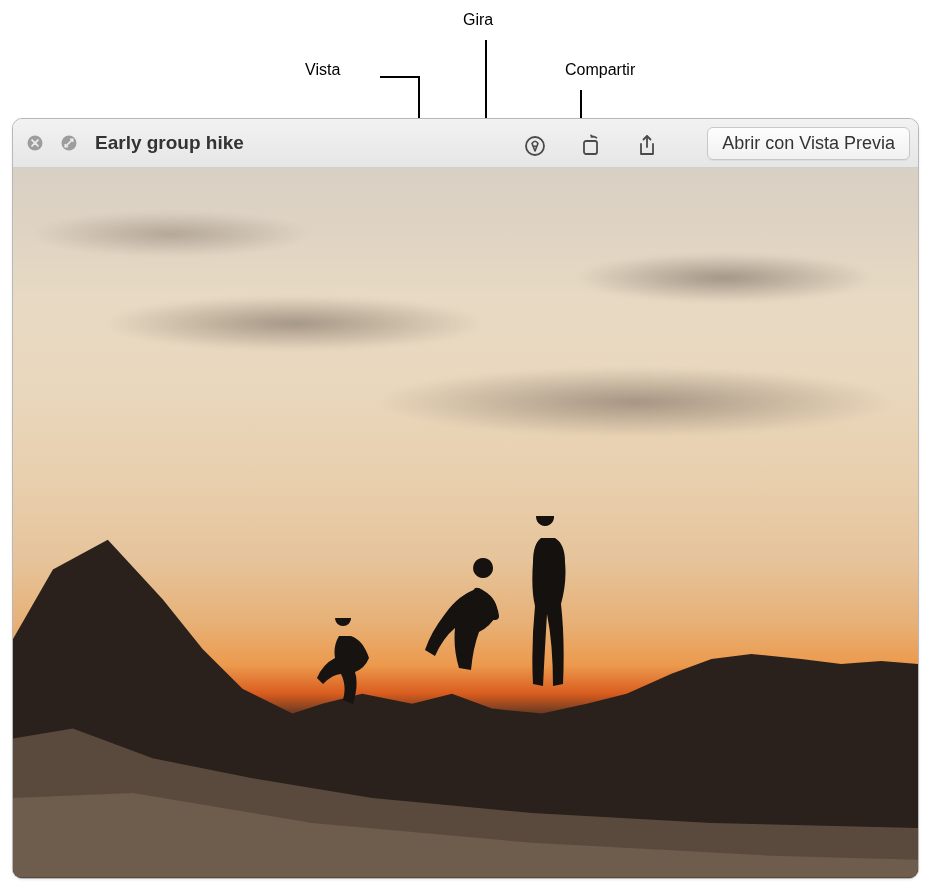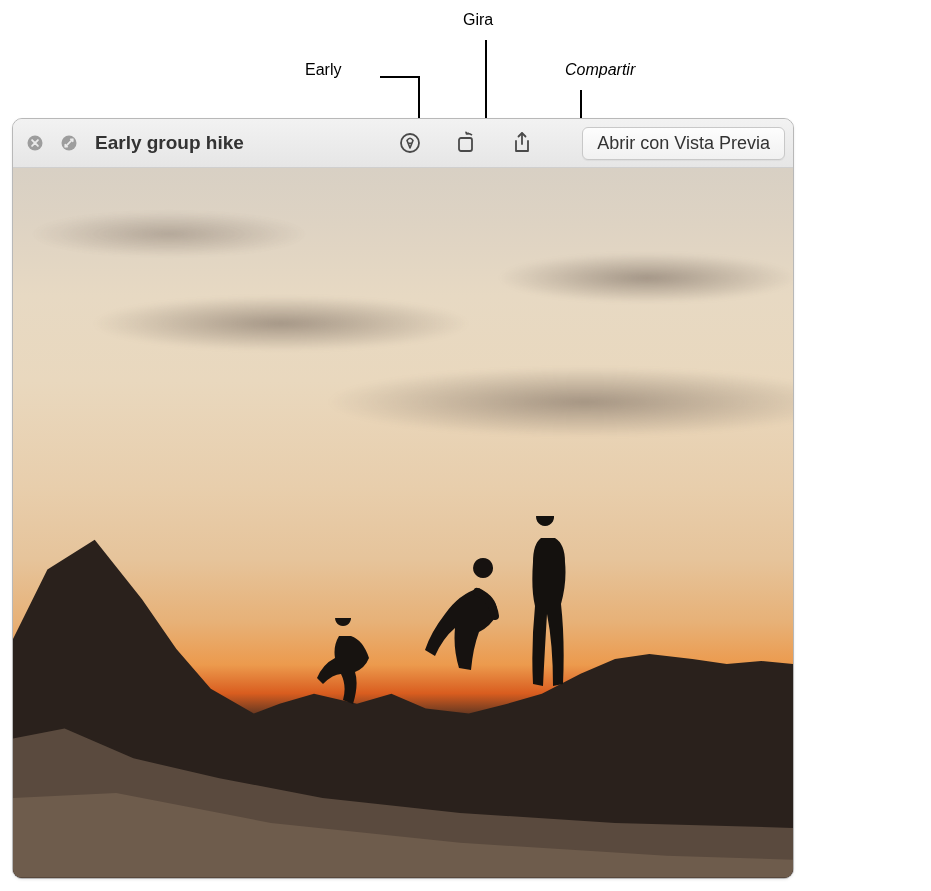--- a/index.html
+++ b/index.html
@@ -25,21 +25,21 @@
       white-space: nowrap;
     }
     .callout-line {
       position: absolute;
       background: #000;
     }
     .window {
       position: absolute;
       top: 118px;
       left: 12px;
-      width: 782px;
+      width: 907px;
       height: 761px;
       border: 1px solid #b8b8b8;
       border-radius: 10px;
       overflow: hidden;
       background: #ececec;
       box-shadow: 0 1px 3px rgba(0,0,0,0.08);
     }
     .titlebar {
       height: 49px;
       background: linear-gradient(#f2f2f2, #e6e6e6);
@@ -61,21 +61,21 @@
     .tb-icon-btn svg { width: 20px; height: 20px; }
     .title {
       font-size: 19px;
       font-weight: 600;
       color: #333;
       margin-left: 6px;
       margin-right: auto;
     }
     .toolbar-right {
       display: flex;
-      align-items: center;
+      align-items: flex-end;
       gap: 28px;
     }
     .toolbar-icon {
       width: 28px;
       height: 28px;
       display: flex;
       align-items: center;
       justify-content: center;
       color: #4a4a4a;
     }
@@ -125,28 +125,28 @@
       bottom: 0; left: 0; width: 100%; height: 56%;
     }
     .rocks svg { width: 100%; height: 100%; display: block; }
     .figure { position: absolute; }
     .figure svg { display: block; }
   </style>
 </head>
 <body>
 
 <div class="callouts">
-  <div class="callout" style="left:305px; top:61px;">Early</div>
+  <div class="callout" style="left:305px; top:61px;">Vista</div>
   <div class="callout-line" style="left:380px; top:76px; width:38px; height:1.5px;"></div>
   <div class="callout-line" style="left:418px; top:76px; width:1.5px; height:52px;"></div>
 
   <div class="callout" style="left:463px; top:11px;">Gira</div>
   <div class="callout-line" style="left:485px; top:40px; width:1.5px; height:88px;"></div>
 
-  <div class="callout" style="left:565px; top:61px;font-style:italic;">Compartir</div>
+  <div class="callout" style="left:565px; top:61px;">Compartir</div>
   <div class="callout-line" style="left:580px; top:90px; width:1.5px; height:38px;"></div>
 </div>
 
 <div class="window">
   <div class="titlebar">
 
     <div class="tb-icon-btn">
       <svg viewBox="0 0 24 24">
         <circle cx="12" cy="12" r="9" fill="#9d9d9d"></circle>
         <path d="M8.5 8.5 L15.5 15.5 M15.5 8.5 L8.5 15.5" stroke="#eaeaea" stroke-width="2.2" stroke-linecap="round"></path>

